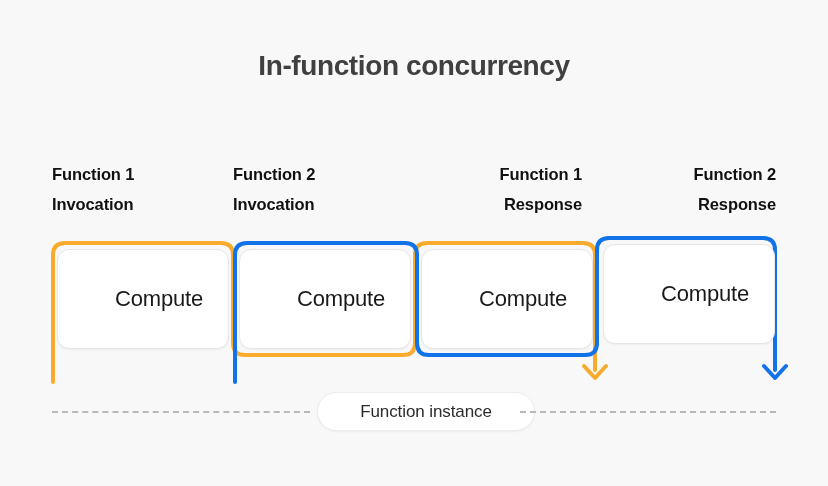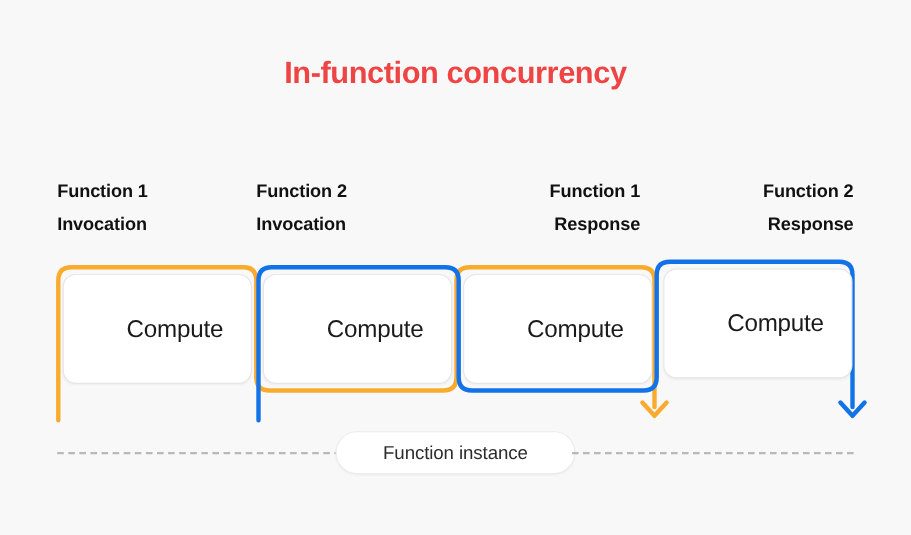--- a/index.html
+++ b/index.html
@@ -26,21 +26,21 @@
   
   .title {
     position: absolute;
     top: 50px;
     left: 0;
     width: 828px;
     text-align: center;
     font-size: 28px;
     font-weight: 700;
     letter-spacing: -0.4px;
-    color: #ef4444;
+    color: #404040;
   }
 
   
   .caption {
     position: absolute;
     font-size: 16.5px;
     font-weight: 700;
     color: #111111;
     line-height: 30px;
     white-space: pre-line;
@@ -102,21 +102,21 @@
     position: absolute;
     top: 411px;
     height: 0;
     border-top: 2px dashed #b9b9b9;
   }
   #dash-left  { left: 52px;  width: 258px; }
   #dash-right { left: 520px; width: 256px; }
 
   #instance-pill {
     position: absolute;
-    left: 305px;
+    left: 317px;
     top: 392px;
     width: 218px;
     height: 39px;
     background: #ffffff;
     border: 1px solid #ececec;
     border-radius: 20px;
     box-shadow: 0 1px 2px rgba(0,0,0,0.05);
     display: flex;
     align-items: center;
     justify-content: center;

